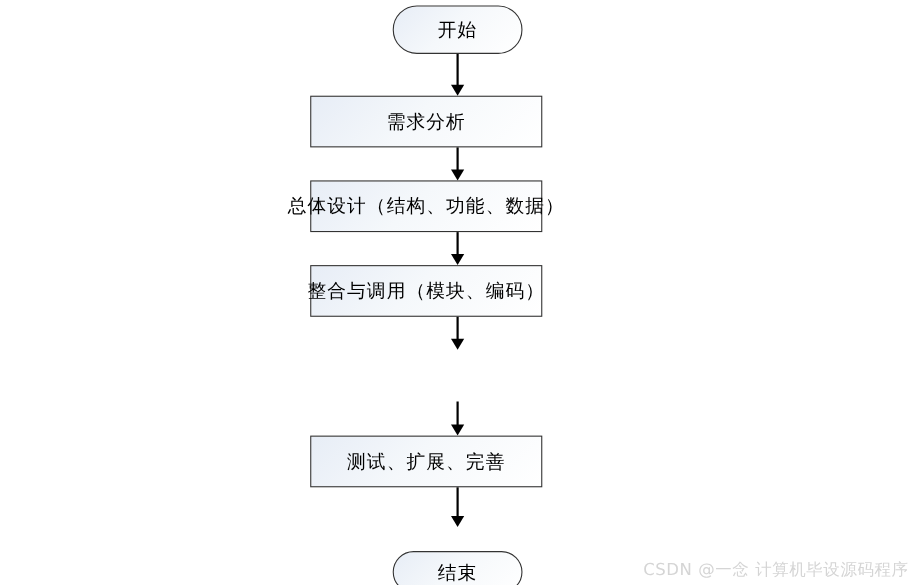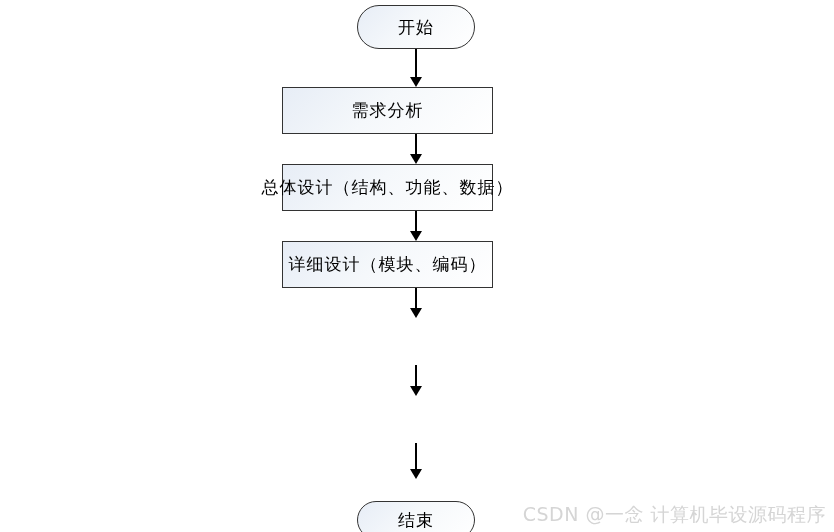--- a/index.html
+++ b/index.html
@@ -62,21 +62,21 @@
     width: 0;
     height: 0;
     border-left: 6px solid transparent;
     border-right: 6px solid transparent;
     border-top: 10px solid #000000;
   }
   .watermark {
     position: absolute;
     right: 8px;
     bottom: 4px;
-    font-size: 19px;
+    font-size: 15px;
     letter-spacing: 0.5px;
     color: #d5d5d5;
     text-shadow: 1px 1px 0 #ffffff;
     white-space: nowrap;
   }
 </style>
 </head>
 <body>
 
 <div class="canvas">
@@ -102,34 +102,37 @@
   <div class="node process" style="top:164px;text-align:center;">
     <span>总体设计（结构、功能、数据）</span>
   </div>
 
   <div class="arrow" style="top:211px;height:30px;">
     <div class="line"></div>
     <div class="head"></div>
   </div>
 
   <div class="node process" style="top:241px;">
-    <span>详细设计（模块、编码）</span>
+    <span>整合与调用（模块、编码）</span>
   </div>
 
   <div class="arrow" style="top:288px;height:30px;">
     <div class="line"></div>
     <div class="head"></div>
   </div>
 
 
   <div class="arrow" style="top:365px;height:31px;">
     <div class="line"></div>
     <div class="head"></div>
   </div>
 
+  <div class="node process" style="top:396px;">
+    <span>测试、扩展、完善</span>
+  </div>
 
   <div class="arrow" style="top:443px;height:36px;">
     <div class="line"></div>
     <div class="head"></div>
   </div>
 
   <div class="node terminal" style="top:465px;height:38px;border-radius:23px;margin-top:36px;">
     <span>结束</span>
   </div>
 

